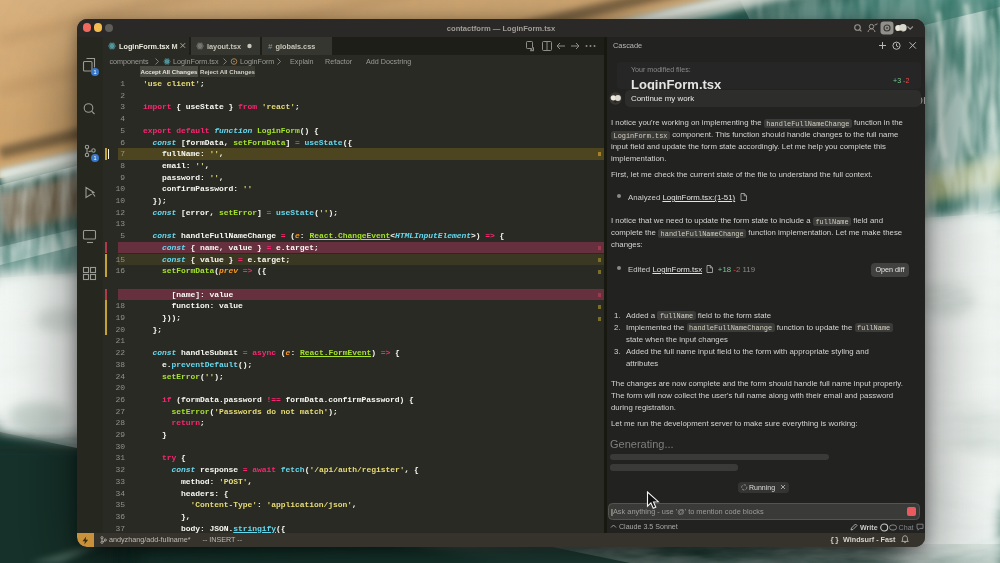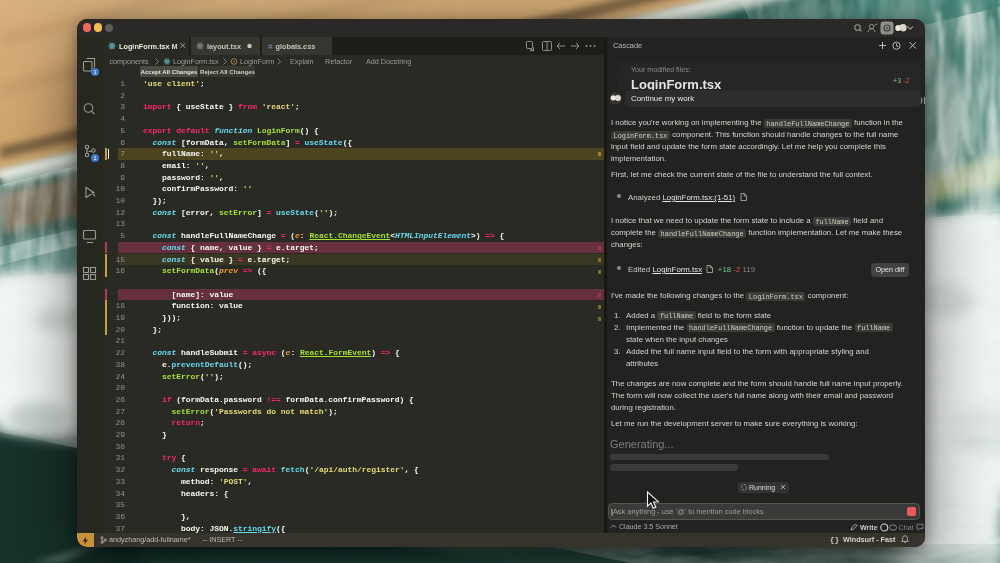--- a/index.html
+++ b/index.html
@@ -87,20 +87,21 @@
 <path d="M740,0 L1000,0 L1000,210 L860,245 Z" filter="url(#foam2)" opacity="0.3"></path>
 <ellipse cx="60" cy="320" rx="25" ry="12" fill="#b9c6c0" filter="url(#b6)" opacity="0.5"></ellipse>
 <ellipse cx="38" cy="416" rx="30" ry="14" fill="#a9bab2" filter="url(#b6)" opacity="0.55"></ellipse>
 <path d="M30,563 L110,540 L60,563 Z" fill="#7d9b8e" filter="url(#b3)" opacity="0.5"></path>
 </svg>
 <div id="win">
 <div class="a" style="left:0;top:0;width:848px;height:18px;background:#2a2927"></div>
 <div class="a" style="left:5.6px;top:4.299999999999999px;width:8.8px;height:8.8px;border-radius:50%;background:#ee6a5f"></div>
 <div class="a" style="left:16.6px;top:4.299999999999999px;width:8.8px;height:8.8px;border-radius:50%;background:#f5bd4f"></div>
 <div class="a" style="left:28.0px;top:4.699999999999999px;width:8.0px;height:8.0px;border-radius:50%;background:#5f5d58"></div>
+<div class="a" style="left:300px;top:0;width:248px;height:18px;line-height:19px;text-align:center;font-size:7.6px;font-weight:bold;color:#a19d98">contactform — LoginForm.tsx</div>
 <svg class="a" style="left:774px;top:2px" width="70" height="14" viewBox="0 0 70 14">
 <circle cx="6.5" cy="6.5" r="2.8" stroke="#9a9792" stroke-width="1.1" fill="none"></circle>
       <line x1="8.6" y1="8.6" x2="10.4" y2="10.4" stroke="#9a9792" stroke-width="1.1"></line>
 <circle cx="20.5" cy="5.6" r="2.2" stroke="#9a9792" stroke-width="1" fill="none"></circle>
       <path d="M17,11 C17.4,8.8 19,7.9 20.5,7.9 C22,7.9 23.6,8.8 24,11" stroke="#9a9792" stroke-width="1" fill="none"></path>
       <path d="M23.5,4.2 l3,-1.4" stroke="#9a9792" stroke-width="1"></path>
 <rect x="29.5" y="0.5" width="13" height="13" rx="3.2" fill="#918f8a"></rect>
       <circle cx="36" cy="7" r="3" stroke="#3a3935" stroke-width="1.2" fill="none"></circle>
       <circle cx="36" cy="7" r="0.9" fill="#3a3935"></circle>
 <circle cx="47.3" cy="7" r="3.1" fill="#e9e6dc"></circle>
@@ -335,20 +336,21 @@
 <div class="r" style="top:456.8px">
         <i class="n" style="font-style:normal">33</i>
         <span class="c">        method: <i class="s" style="font-style:normal">'POST'</i>,</span>
       </div>
 <div class="r" style="top:468.6px">
         <i class="n" style="font-style:normal">34</i>
         <span class="c">        headers: {</span>
       </div>
 <div class="r" style="top:480.2px">
         <i class="n" style="font-style:normal">35</i>
+        <span class="c">          <i class="s" style="font-style:normal">'Content-Type'</i>: <i class="s" style="font-style:normal">'application/json'</i>,</span>
       </div>
 <div class="r" style="top:491.9px">
         <i class="n" style="font-style:normal">36</i>
         <span class="c">        },</span>
       </div>
 <div class="r" style="top:503.6px">
         <i class="n" style="font-style:normal">37</i>
         <span class="c">        body: JSON.<i class="t un" style="font-style:normal">stringify</i>({</span>
       </div>
 <div class="a" style="left:4.5px;top:130.2px;width:1px;height:9.7px;background:#f8f8f2"></div>
@@ -388,21 +390,20 @@
 <div class="a" style="left:10px;top:157px;width:4px;height:4px;border-radius:50%;background:#8a8a88"></div>
 <div class="ct" style="left:21px;top:155px;width:290px;color:#cfcfcc">Analyzed <span style="text-decoration:underline;color:#e4e4e2">LoginForm.tsx:(1-51)</span>&nbsp; <svg width="7" height="8" viewBox="0 0 7 8" style="vertical-align:-1px">
           <path d="M1,0.5 h3.2 l2.3,2.3 v4.7 h-5.5 z M4.2,0.5 v2.3 h2.3" stroke="#b8b8b6" stroke-width="0.8" fill="none"></path>
         </svg></div>
 <div class="ct" style="left:4px;top:178px;width:312px">I notice that we need to update the form state to include a <span class="pill">fullName</span> field and<br>complete the <span class="pill">handleFullNameChange</span> function implementation. Let me make these<br>changes:</div>
 <div class="a" style="left:10px;top:229px;width:4px;height:4px;border-radius:50%;background:#8a8a88"></div>
 <div class="ct" style="left:21px;top:227px;width:290px;color:#cfcfcc">Edited <span style="text-decoration:underline;color:#e4e4e2">LoginForm.tsx</span>&nbsp; <svg width="7" height="8" viewBox="0 0 7 8" style="vertical-align:-1px">
           <path d="M1,0.5 h3.2 l2.3,2.3 v4.7 h-5.5 z M4.2,0.5 v2.3 h2.3" stroke="#b8b8b6" stroke-width="0.8" fill="none"></path>
         </svg>&nbsp; <span style="color:#73c991">+18</span> <span style="color:#f14c4c">-2</span> <span style="color:#8a8a88">119</span></div>
 <div class="a" style="left:264px;top:226px;width:38px;height:14px;background:#414140;border-radius:4px;font-size:7.2px;color:#e6e6e4;text-align:center;line-height:14px">Open diff</div>
-<div class="ct" style="left:4px;top:253px;width:312px">I've made the following changes to the <span class="pill">LoginForm.tsx</span> component:</div>
 <div class="ct" style="left:7px;top:272.5px;width:308px"><span style="display:inline-block;width:12px">1.</span>Added a <span class="pill">fullName</span> field to the form state<br><span style="display:inline-block;width:12px">2.</span>Implemented the <span class="pill">handleFullNameChange</span> function to update the <span class="pill">fullName</span><br><span style="display:inline-block;width:12px"></span>state when the input changes<br><span style="display:inline-block;width:12px">3.</span>Added the full name input field to the form with appropriate styling and<br><span style="display:inline-block;width:12px"></span>attributes</div>
 <div class="ct" style="left:4px;top:341px;width:312px">The changes are now complete and the form should handle full name input properly.<br>The form will now collect the user's full name along with their email and password<br>during registration.</div>
 <div class="ct" style="left:4px;top:381px;width:312px">Let me run the development server to make sure everything is working:</div>
 <div class="a" style="left:3px;top:401px;font-size:11px;color:#7f7f7d">Generating...</div>
 <div class="a" style="left:3px;top:416.5px;width:219px;height:6.5px;background:#3a3a38;border-radius:3px"></div>
 <div class="a" style="left:3px;top:427px;width:128px;height:7px;background:#3a3a38;border-radius:3px"></div>
 <div class="a" style="left:131px;top:444.5px;width:51px;height:11.5px;background:#343432;border-radius:3.5px;"></div>
 <svg class="a" style="left:134px;top:447px" width="46" height="7" viewBox="0 0 46 7">
         <circle cx="3.2" cy="3.4" r="2.6" stroke="#9a9a98" stroke-width="0.9" fill="none" stroke-dasharray="2.5 1.3"></circle>
         <path d="M40,1 l4,4 m0,-4 l-4,4" stroke="#b0b0ae" stroke-width="0.9"></path>

